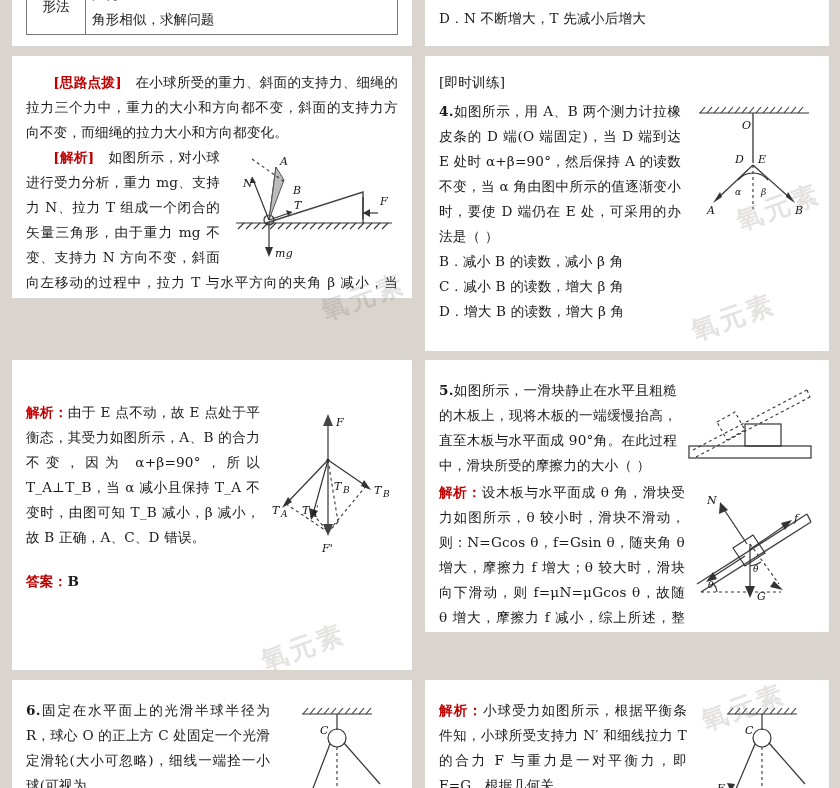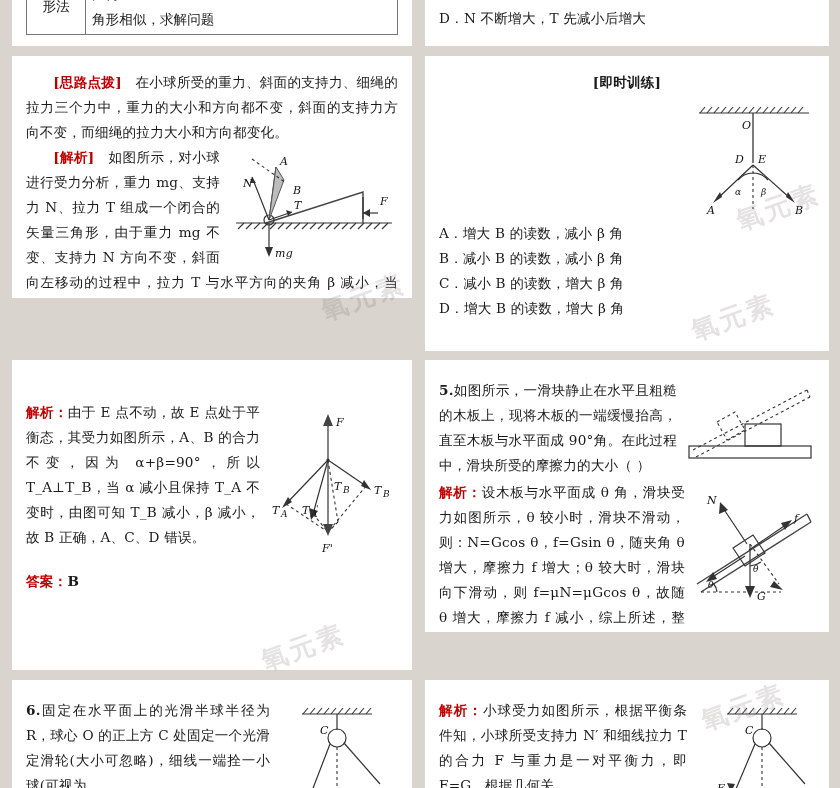--- a/index.html
+++ b/index.html
@@ -37,21 +37,21 @@
   .txt{
     font-size:13.6px;
     line-height:25px;
     color:#1a1a1a;
     text-align:justify;
     letter-spacing:.2px;
   }
   .txt p{margin:0;}
   .indent{text-indent:2em;}
   .tag{color:#c00000;font-weight:bold;}
-  .center{text-align:center;font-weight:bold;}
+  .center{}
   b{font-weight:bold;}
   .opt{margin:0;}
   .opt-row{display:flex;}
   .opt-row>span{display:block;}
   .opt-a{width:190px;}
 
   
   .tbl{
     border:1px solid #555;
     border-collapse:collapse;
@@ -226,22 +226,24 @@
           <polygon points="104,102 95,96 97,91" fill="#333"></polygon>
           <text class="lbl" x="104" y="113">B</text>
 
           <path class="ln" d="M47 79 A 20 20 0 0 1 62 72"></path>
           <path class="ln" d="M62 72 A 20 20 0 0 1 77 79"></path>
           <text class="lbl-s" x="44" y="94">α</text>
           <text class="lbl-s" x="70" y="94">β</text>
         </svg>
       </div>
 
+      <p>
+        <b>4.</b><span>如图所示，用 A、B 两个测力计拉橡皮条的 D 端(O 端固定)，当 D 端到达 E 处时 α+β=90°，然后保持 A 的读数不变，当 α 角由图中所示的值逐渐变小时，要使 D 端仍在 E 处，可采用的办法是</span><span>（      ）</span>
+      </p>
       <div class="clear"></div>
-      <p class="opt">A．增大 B 的读数，减小 β 角</p>
       <p class="opt">B．减小 B 的读数，减小 β 角</p>
       <p class="opt">C．减小 B 的读数，增大 β 角</p>
       <p class="opt">D．增大 B 的读数，增大 β 角</p>
     </div>
   </div>
 
   <div class="panel col-l p-cl">
     <div class="pad txt" style="padding-top:40px;">
 
       <div class="figwrap">

